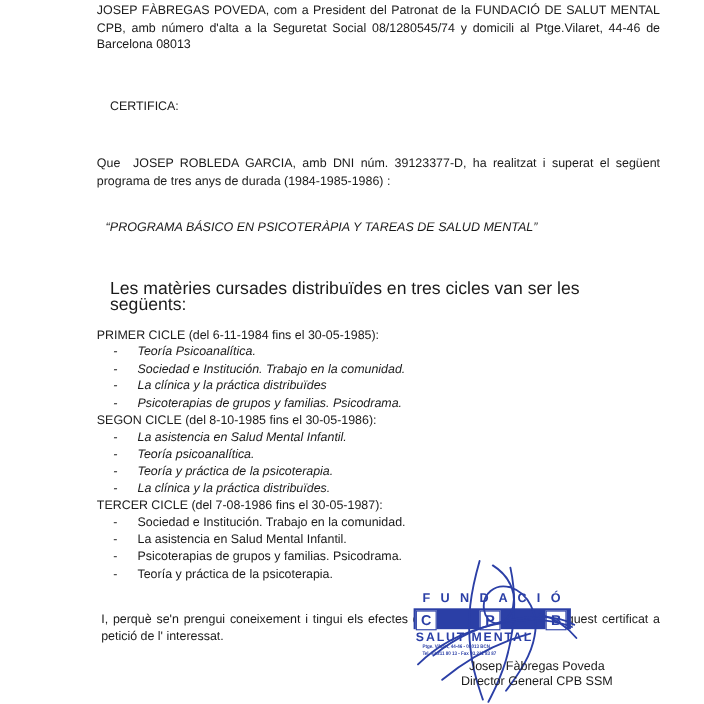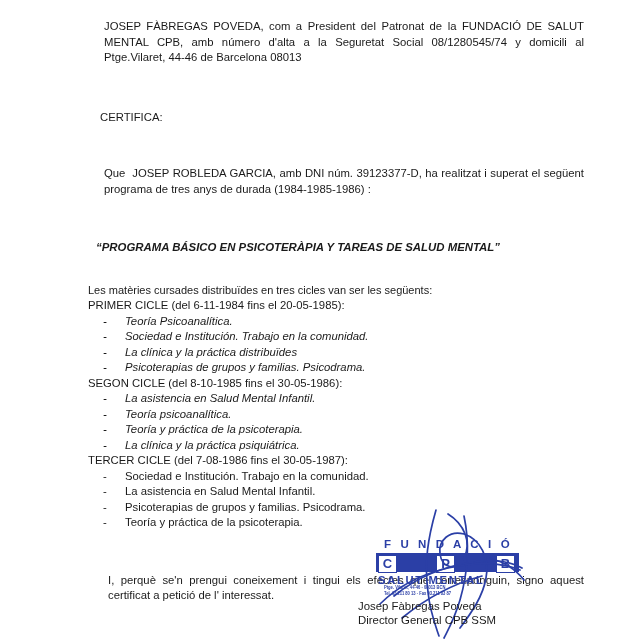--- a/index.html
+++ b/index.html
@@ -23,50 +23,50 @@
   .doc {
     position: absolute;
     left: 88px;
     top: 0;
     width: 512px;
   }
   .para {
     font-size: 11.3px;
     line-height: 15.5px;
     text-align: justify;
-    margin: 16px;
+    margin: 0;
   }
   .para-intro {
     padding-top: 3px;
   }
   .certifica {
     font-size: 11.3px;
     line-height: 15.5px;
     margin: 12px;
     padding-top: 28px;
   }
   .para-que {
     padding-top: 25px;
   }
   .para-que b {
     font-weight: normal;
   }
   .title {
     font-size: 11.4px;
-    font-weight: bold;
+    font-weight: normal;
     font-style: italic;
     line-height: 15.5px;
     margin: 0;
     padding-top: 27px;
     padding-left: 8px;
   }
   .lead {
-    font-size: 11px;
-    line-height: 15.5px;
-    margin: 0;
+    font-size: 16px;
+    line-height: 15.5px;
+    margin: 12px;
     padding-top: 27px;
   }
   .cycle-head {
     font-size: 11.3px;
     line-height: 15.5px;
     margin: 0;
   }
   ul.courses {
     list-style: none;
     margin: 0;
@@ -169,20 +169,21 @@
   }
   .signer {
     position: absolute;
     left: 18px;
     top: 100px;
     width: 260px;
     font-size: 11.4px;
     line-height: 13.5px;
     color: #1a1a1a;
     white-space: nowrap;
+    text-align: center;
   }
   .pen {
     position: absolute;
     left: 0;
     top: 0;
     width: 290px;
     height: 140px;
     pointer-events: none;
   }
 </style>
@@ -196,34 +197,34 @@
     <p class="para para-intro">JOSEP FÀBREGAS POVEDA, com a President del Patronat de la FUNDACIÓ DE SALUT MENTAL CPB, amb número d'alta a la Seguretat Social 08/1280545/74 y domicili al Ptge.Vilaret, 44-46 de Barcelona 08013</p>
 
     <p class="certifica">CERTIFICA:</p>
 
     <p class="para para-que"><span>Que</span>&nbsp; <b>JOSEP ROBLEDA GARCIA</b><span>, amb DNI núm. 39123377-D, ha realitzat i superat el següent programa de  tres anys de durada (1984-1985-1986) :</span></p>
 
     <p class="title">“PROGRAMA BÁSICO EN PSICOTERÀPIA Y TAREAS DE SALUD MENTAL”</p>
 
     <p class="lead">Les matèries cursades distribuïdes en tres cicles van ser les següents:</p>
 
-    <p class="cycle-head">PRIMER CICLE (del 6-11-1984 fins el 20-05-1985):</p>
+    <p class="cycle-head">PRIMER CICLE (del 6-11-1984 fins el 30-05-1985):</p>
     <ul class="courses italic">
       <li><span class="dash">-</span><span>Teoría Psicoanalítica.</span></li>
       <li><span class="dash">-</span><span>Sociedad e Institución. Trabajo en la comunidad.</span></li>
       <li><span class="dash">-</span><span>La clínica y la práctica distribuïdes</span></li>
       <li><span class="dash">-</span><span>Psicoterapias de grupos y familias. Psicodrama.</span></li>
     </ul>
 
     <p class="cycle-head">SEGON CICLE (del 8-10-1985 fins el 30-05-1986):</p>
     <ul class="courses italic">
       <li><span class="dash">-</span><span>La asistencia en Salud Mental Infantil.</span></li>
       <li><span class="dash">-</span><span>Teoría psicoanalítica.</span></li>
       <li><span class="dash">-</span><span>Teoría y práctica de la psicoterapia.</span></li>
-      <li><span class="dash">-</span><span>La clínica y la práctica psiquiátrica.</span></li>
+      <li><span class="dash">-</span><span>La clínica y la práctica distribuïdes.</span></li>
     </ul>
 
     <p class="cycle-head">TERCER CICLE (del 7-08-1986 fins el 30-05-1987):</p>
     <ul class="courses">
       <li><span class="dash">-</span><span>Sociedad e Institución. Trabajo en la comunidad.</span></li>
       <li><span class="dash">-</span><span>La asistencia en Salud Mental Infantil.</span></li>
       <li><span class="dash">-</span><span>Psicoterapias de grupos y familias. Psicodrama.</span></li>
       <li><span class="dash">-</span><span>Teoría y práctica de la psicoterapia.</span></li>
     </ul>
 

